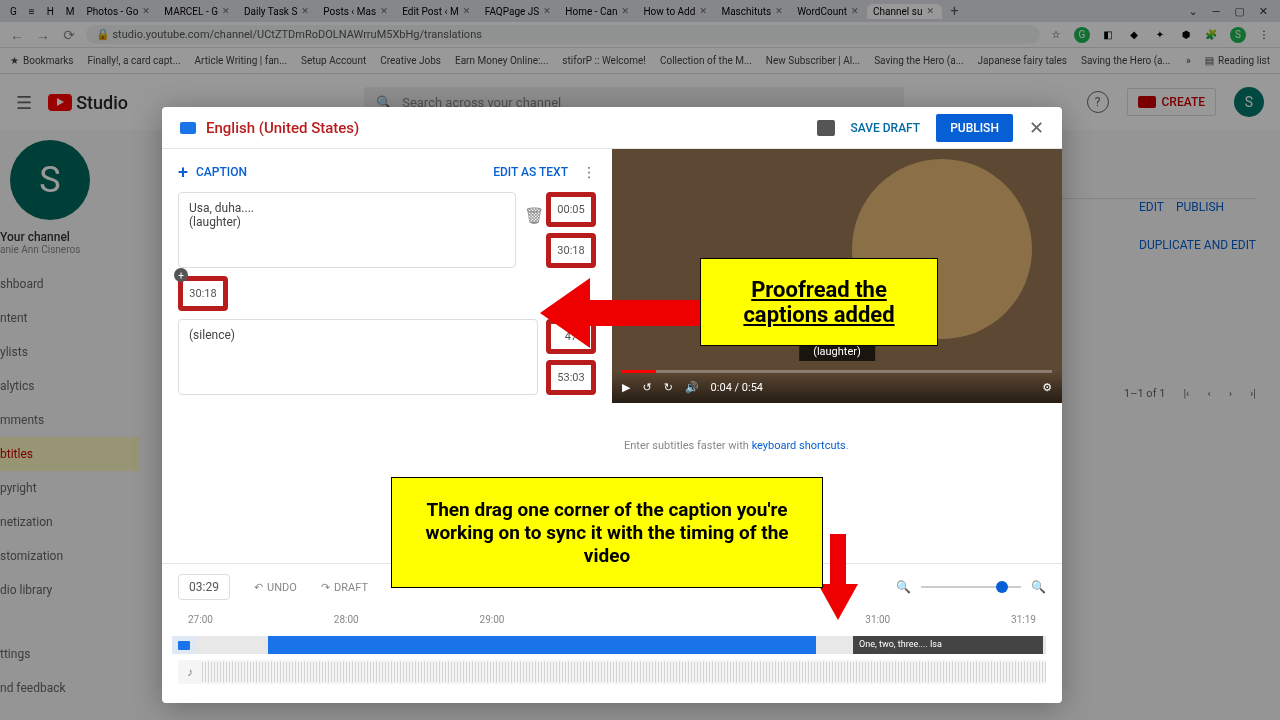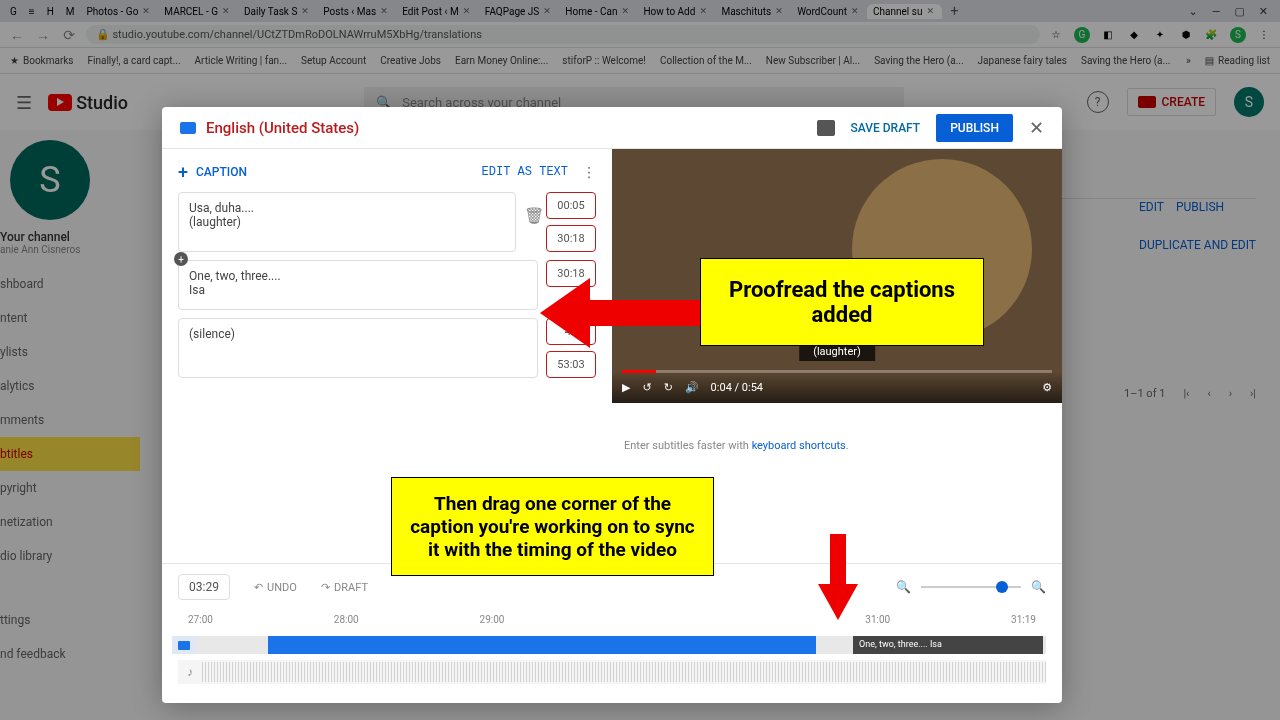--- a/index.html
+++ b/index.html
@@ -36,21 +36,21 @@
 .create-icon { width: 18px; height: 12px; background: #cc0000; border-radius: 2px; position: relative; }
 .avatar { width: 30px; height: 30px; border-radius: 50%; background: #00796b; color: #fff; display: flex; align-items: center; justify-content: center; font-size: 14px; }
 
 
 .page-bg { position: absolute; top: 130px; left: 0; right: 0; bottom: 0; display: flex; }
 .sidebar { width: 140px; padding: 10px 0 10px 0; font-size: 12px; color: #666; }
 .channel-avatar { width: 80px; height: 80px; border-radius: 50%; background: #00695c; color: #fff; font-size: 36px; display: flex; align-items: center; justify-content: center; margin: 0 0 10px 10px; }
 .channel-name { font-size: 12px; font-weight: 500; color: #333; padding-left: 0; }
 .channel-sub { font-size: 10px; color: #888; }
 .nav-item { padding: 10px 14px 10px 0; font-size: 12px; color: #666; }
-.nav-item.active { color: #cc0000; background: #fde047; }
+.nav-item.active { color: #cc0000; background: #fef9c3; }
 
 .main-content { flex: 1; padding: 10px 24px; }
 .breadcrumb { font-size: 20px; font-weight: 500; color: #333; margin-bottom: 10px; }
 .tabs-row { border-bottom: 1px solid #ddd; display: flex; gap: 24px; font-size: 12px; padding-bottom: 10px; }
 .right-actions { position: absolute; right: 24px; top: 200px; font-size: 12px; color: #065fd4; display: flex; flex-direction: column; gap: 24px; }
 
 .dim-overlay { position: absolute; inset: 0; background: rgba(0,0,0,0.4); z-index: 5; }
 
 
 .modal { position: absolute; left: 162px; top: 107px; width: 900px; height: 596px; background: #fff; z-index: 10; border-radius: 4px; box-shadow: 0 4px 30px rgba(0,0,0,0.3); display: flex; flex-direction: column; }
@@ -61,27 +61,27 @@
 .chat-icon { width: 18px; height: 16px; background: #555; border-radius: 2px; }
 .save-draft { color: #0369a1; font-size: 12px; font-weight: 500; }
 .publish-btn { background: #065fd4; color: #fff; font-size: 12px; font-weight: 500; padding: 7px 14px; border-radius: 2px; }
 .modal-close { font-size: 18px; color: #666; cursor: pointer; }
 
 .modal-body { display: flex; flex: 1; min-height: 0; }
 .caption-panel { width: 450px; padding: 12px 16px; display: flex; flex-direction: column; }
 .caption-toolbar { display: flex; align-items: center; margin-bottom: 10px; }
 .add-caption { display: flex; align-items: center; gap: 8px; color: #065fd4; font-size: 12px; font-weight: 500; }
 .plus-icon { font-size: 18px; }
-.edit-as-text { margin-left: auto; color: #065fd4; font-size: 12px; font-weight: 500; font-family: Liberation Mono, monospace; }
+.edit-as-text { margin-left: auto; color: #065fd4; font-size: 12px; font-weight: 500; }
 .more-dots { margin-left: 14px; font-size: 14px; color: #666; }
 
 .caption-row { display: flex; gap: 8px; margin-bottom: 8px; position: relative; }
 .caption-text { flex: 1; border: 1px solid #ddd; border-radius: 4px; padding: 8px 10px; font-size: 12px; color: #444; min-height: 50px; }
 .caption-times { display: flex; flex-direction: column; gap: 6px; }
-.time-box { width: 50px; border: 1px solid #b91c1c; border-radius: 4px; padding: 6px 4px; font-size: 11px; text-align: center; color: #555; }
+.time-box { width: 50px; border: 5px solid #b91c1c; border-radius: 4px; padding: 6px 4px; font-size: 11px; text-align: center; color: #555; }
 .delete-icon { width: 14px; height: 16px; color: #888; align-self: flex-start; margin-top: 14px; }
 .add-dot { position: absolute; left: -4px; top: -8px; width: 14px; height: 14px; background: #555; border-radius: 50%; color: #fff; font-size: 10px; display: flex; align-items: center; justify-content: center; }
 
 .video-panel { flex: 1; padding: 0; display: flex; flex-direction: column; }
 .video-preview { width: 450px; height: 254px; background: #5d4833; position: relative; overflow: hidden; }
 .video-face { position: absolute; right: 30px; top: 10px; width: 180px; height: 180px; background: #8b6f47; border-radius: 50%; }
 .video-caption-overlay { position: absolute; left: 50%; transform: translateX(-50%); bottom: 42px; background: rgba(0,0,0,0.7); color: #fff; font-size: 11px; padding: 3px 8px; text-align: center; white-space: nowrap; }
 .video-controls { position: absolute; bottom: 0; left: 0; right: 0; height: 32px; background: linear-gradient(transparent, rgba(0,0,0,0.6)); display: flex; align-items: center; padding: 0 10px; gap: 12px; color: #fff; font-size: 11px; }
 .progress-bar { position: absolute; bottom: 30px; left: 10px; right: 10px; height: 3px; background: rgba(255,255,255,0.3); }
 .progress-fill { width: 8%; height: 100%; background: #ff0000; }
@@ -101,22 +101,22 @@
 .track-icon { width: 24px; height: 18px; background: #e0e8f5; display: flex; align-items: center; justify-content: center; position: relative; left: -6px; }
 .track-icon .sq { width: 12px; height: 9px; background: #1a73e8; border-radius: 1px; }
 .caption-block { position: absolute; left: 90px; right: 230px; height: 18px; background: #1a73e8; }
 .caption-block-2 { position: absolute; left: 675px; width: 190px; height: 18px; background: #444; color: #fff; font-size: 9px; padding: 3px 6px; }
 .wave-track { height: 24px; background: #f5f5f5; margin-top: 6px; display: flex; align-items: center; position: relative; }
 .wave-track .note { width: 24px; text-align: center; color: #888; font-size: 12px; }
 .waveform { flex: 1; height: 20px; background: repeating-linear-gradient(90deg, #bbb 0, #bbb 1px, transparent 1px, transparent 3px); opacity: 0.6; }
 
 
 .callout { position: absolute; background: #ff0; border: 1px solid #000; font-size: 22px; font-weight: 700; text-align: center; padding: 18px 20px; z-index: 20; }
-.callout.yellow1 { left: 700px; top: 258px; width: 284px; }
-.callout.yellow2 { left: 391px; top: 477px; width: 323px; font-size: 19px; padding: 14px; }
+.callout.yellow1 { left: 700px; top: 258px; width: 238px; text-decoration: underline; }
+.callout.yellow2 { left: 391px; top: 477px; width: 432px; font-size: 19px; padding: 20px; }
 
 .arrow-red { position: absolute; z-index: 19; }
 .arrow-left { left: 540px; top: 278px; width: 160px; height: 70px; }
 .arrow-left .shaft { position: absolute; left: 40px; top: 22px; width: 120px; height: 26px; background: #e00; }
 .arrow-left .head { position: absolute; left: 0; top: 0; border-right: 50px solid #e00; border-top: 35px solid transparent; border-bottom: 35px solid transparent; }
 .arrow-down { left: 818px; top: 534px; width: 40px; height: 90px; }
 .arrow-down .shaft { position: absolute; left: 12px; top: 0; width: 16px; height: 55px; background: #e00; }
 .arrow-down .head { position: absolute; left: 0; top: 50px; border-top: 36px solid #e00; border-left: 20px solid transparent; border-right: 20px solid transparent; }
 
 .pagination { position: absolute; right: 24px; top: 387px; font-size: 11px; color: #666; display: flex; align-items: center; gap: 18px; }
@@ -274,20 +274,21 @@
     <div class="channel-sub">anie Ann Cisneros</div>
     <div style="height:12px"></div>
     <div class="nav-item">shboard</div>
     <div class="nav-item">ntent</div>
     <div class="nav-item">ylists</div>
     <div class="nav-item">alytics</div>
     <div class="nav-item">mments</div>
     <div class="nav-item active">btitles</div>
     <div class="nav-item">pyright</div>
     <div class="nav-item">netization</div>
+    <div class="nav-item">stomization</div>
     <div class="nav-item">dio library</div>
     <div style="height:30px"></div>
     <div class="nav-item">ttings</div>
     <div class="nav-item">nd feedback</div>
   </div>
   <div class="main-content">
     <div class="breadcrumb">Ch</div>
     <div class="tabs-row">
         <span>Al</span>
       </div>
@@ -337,22 +338,20 @@
 (laughter)</div>
         <span class="delete-icon">🗑</span>
         <div class="caption-times">
           <div class="time-box">00:05</div>
           <div class="time-box">30:18</div>
         </div>
       </div>
 
       <div class="caption-row">
         <span class="add-dot">+</span>
-        <div class="caption-text" style="white-space:pre-line">One, two, three....
-Isa</div>
         <div class="caption-times">
           <div class="time-box">30:18</div>
         </div>
       </div>
 
       <div class="caption-row">
         <div class="caption-text">(silence)</div>
         <div class="caption-times">
           <div class="time-box">47</div>
           <div class="time-box">53:03</div>

